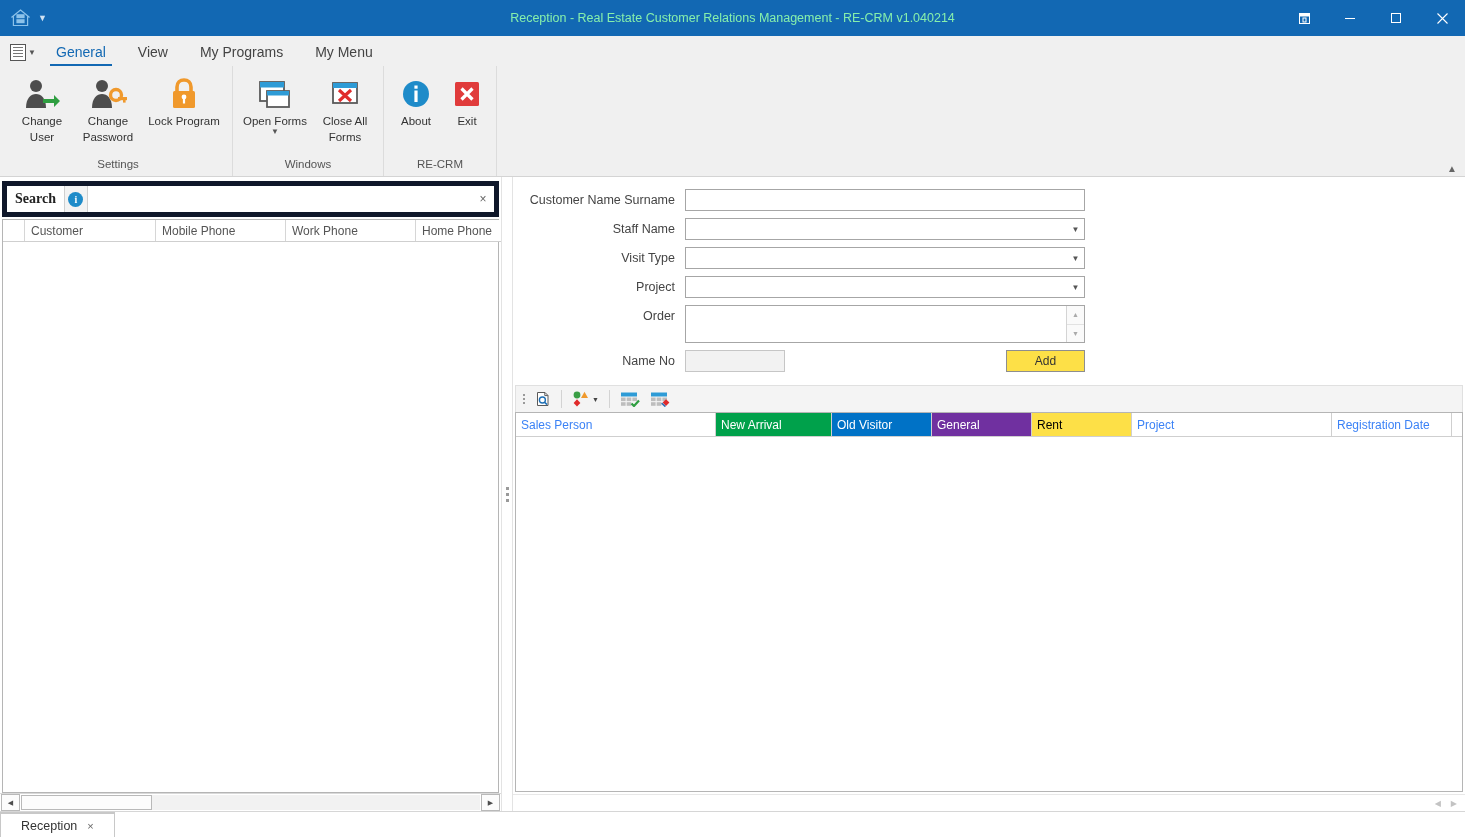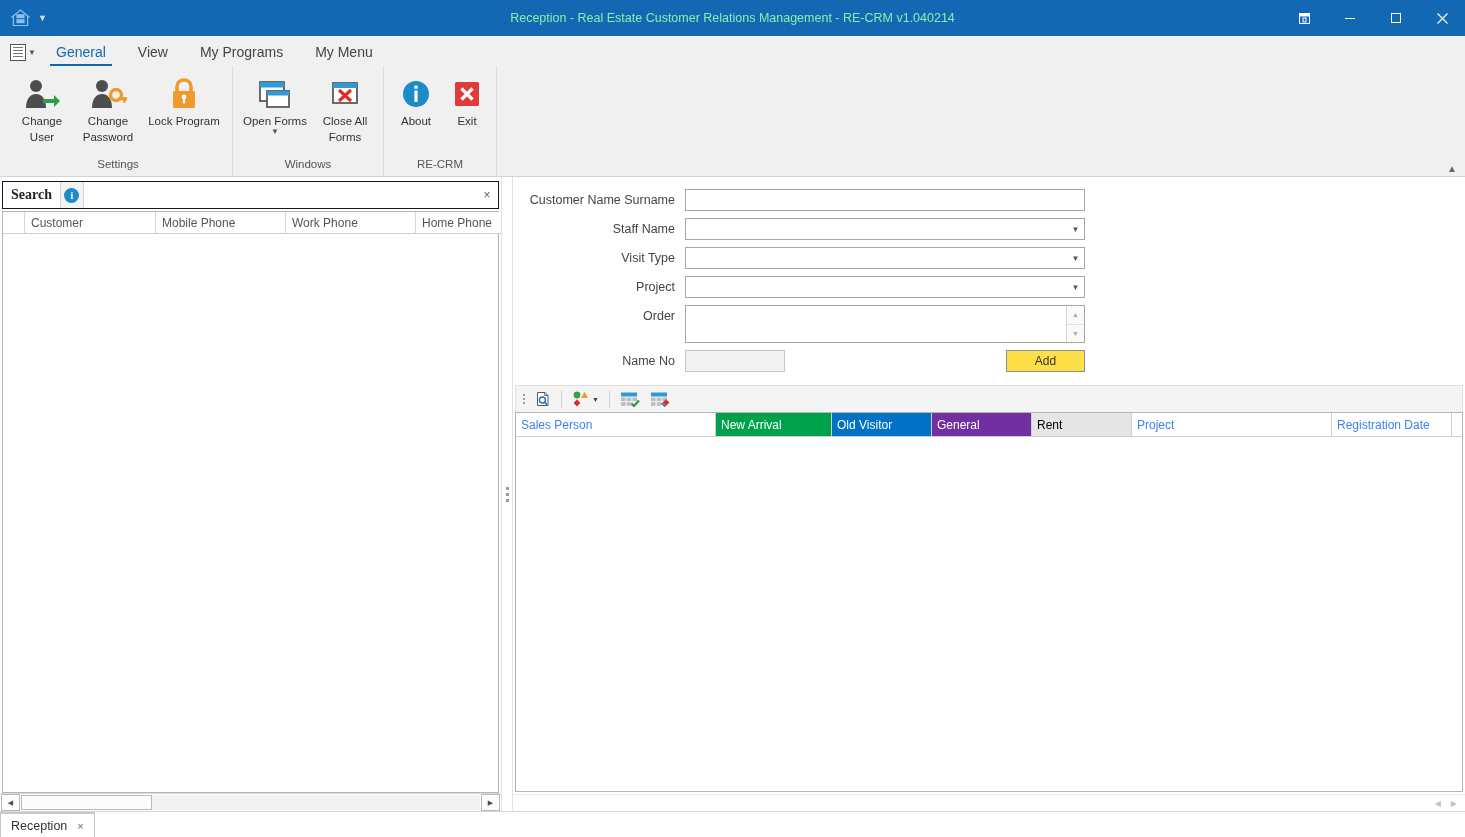--- a/index.html
+++ b/index.html
@@ -49,21 +49,21 @@
 
   
   .main{flex:1;display:flex;min-height:0;background:#fff;}
   .left-pane{width:501px;display:flex;flex-direction:column;min-height:0;}
   .splitter{width:10px;background:#fff;display:flex;align-items:center;justify-content:center;border-left:1px solid #e3e3e3;border-right:1px solid #e3e3e3;cursor:col-resize;}
   .splitter .grip{width:3px;display:flex;flex-direction:column;gap:3px;}
   .splitter .grip i{display:block;width:3px;height:3px;background:#9a9a9a;}
   .right-pane{flex:1;display:flex;flex-direction:column;min-height:0;background:#fff;}
 
   
-  .search-row{display:flex;align-items:stretch;height:26px;margin:4px 2px 0 2px;border:1px solid #0f172a;background:#fff;}
+  .search-row{display:flex;align-items:stretch;height:26px;margin:4px 2px 0 2px;border:5px solid #0f172a;background:#fff;}
   .search-label{display:flex;align-items:center;padding:0 8px;font-weight:bold;font-size:14px;color:#222;font-family:"Liberation Serif",serif;}
   .search-info{width:22px;display:flex;align-items:center;justify-content:center;background:#f3f3f3;border-left:1px solid #cfcfcf;border-right:1px solid #cfcfcf;}
   .search-info .circ{width:15px;height:15px;border-radius:50%;background:#1e8bc9;color:#fff;font-size:10px;font-weight:bold;display:flex;align-items:center;justify-content:center;font-family:"Liberation Serif",serif;}
   .search-input{flex:1;border:0;outline:none;padding:0 6px;font-size:12px;font-family:"Liberation Sans",sans-serif;background:#fff;}
   .search-clear{width:22px;display:flex;align-items:center;justify-content:center;color:#666;font-size:12px;}
 
   
   .lgrid{flex:1;display:flex;margin:2px 2px 0 2px;border:1px solid #b5b5b5;min-height:0;background:#fff;}
   .lgrid-head{display:flex;height:21px;background:#fff;border-bottom:1px solid #cfcfcf;flex:0 0 auto;}
   .lgh{display:flex;align-items:center;padding:0 6px;font-size:12px;color:#555;border-right:1px solid #d6d6d6;box-sizing:border-box;overflow:hidden;white-space:nowrap;}
@@ -105,21 +105,21 @@
   .rgrid{flex:1;margin:0 2px 2px 2px;border:1px solid #b5b5b5;display:flex;flex-direction:column;min-height:0;background:#fff;}
   .rgrid-head{display:flex;height:23px;flex:0 0 auto;border-bottom:1px solid #cfcfcf;background:#fff;}
   .rgh{display:flex;align-items:center;padding:0 5px;font-size:12px;color:#3b82f6;border-right:1px solid #cfcfcf;box-sizing:border-box;white-space:nowrap;overflow:hidden;}
   .rgh.colored{color:#fff;font-weight:normal;}
   .rgrid-body{flex:1;background:#fff;}
   .rgrid-foot{height:16px;flex:0 0 auto;display:flex;align-items:center;justify-content:flex-end;gap:10px;padding-right:8px;background:#fff;border-top:1px solid #e8e8e8;}
   .rgrid-foot span{color:#c3c3c3;font-size:8px;}
 
   
   .bottom-tabs{height:25px;flex:0 0 auto;background:#fff;border-top:1px solid #d6d6d6;display:flex;align-items:stretch;}
-  .btab{display:flex;align-items:center;gap:10px;padding:0 10px;border:1px solid #c8c8c8;border-bottom:none;border-top:2px solid #c8c8c8;background:#fff;font-size:12.5px;color:#333;margin-top:0;}
+  .btab{display:flex;align-items:center;gap:10px;padding:0 20px;border:1px solid #c8c8c8;border-bottom:none;border-top:2px solid #c8c8c8;background:#fff;font-size:12.5px;color:#333;margin-top:0;}
   .btab .x{color:#666;font-size:11px;}
 </style>
 </head>
 <body>
 
 <div class="app">
 
   <div class="titlebar">
     <div class="qat">
       <div class="logo-btn">
@@ -411,21 +411,21 @@
           </svg>
         </div>
       </div>
 
       <div class="rgrid">
         <div class="rgrid-head">
           <div class="rgh" style="width:200px">Sales Person</div>
           <div class="rgh colored" style="width:116px;background:#00A14B">New Arrival</div>
           <div class="rgh colored" style="width:100px;background:#0072C6">Old Visitor</div>
           <div class="rgh colored" style="width:100px;background:#7030A0">General</div>
-          <div class="rgh" style="width:100px;background:#e5e5e5;color:#000">Rent</div>
+          <div class="rgh" style="width:100px;background:#fde047;color:#000">Rent</div>
           <div class="rgh" style="width:200px">Project</div>
           <div class="rgh" style="width:120px">Registration Date</div>
           <div class="rgh" style="flex:1;border-right:none"></div>
         </div>
         <div class="rgrid-body"></div>
       </div>
 
       <div class="rgrid-foot">
         <span>◀</span>
         <span>▶</span>

